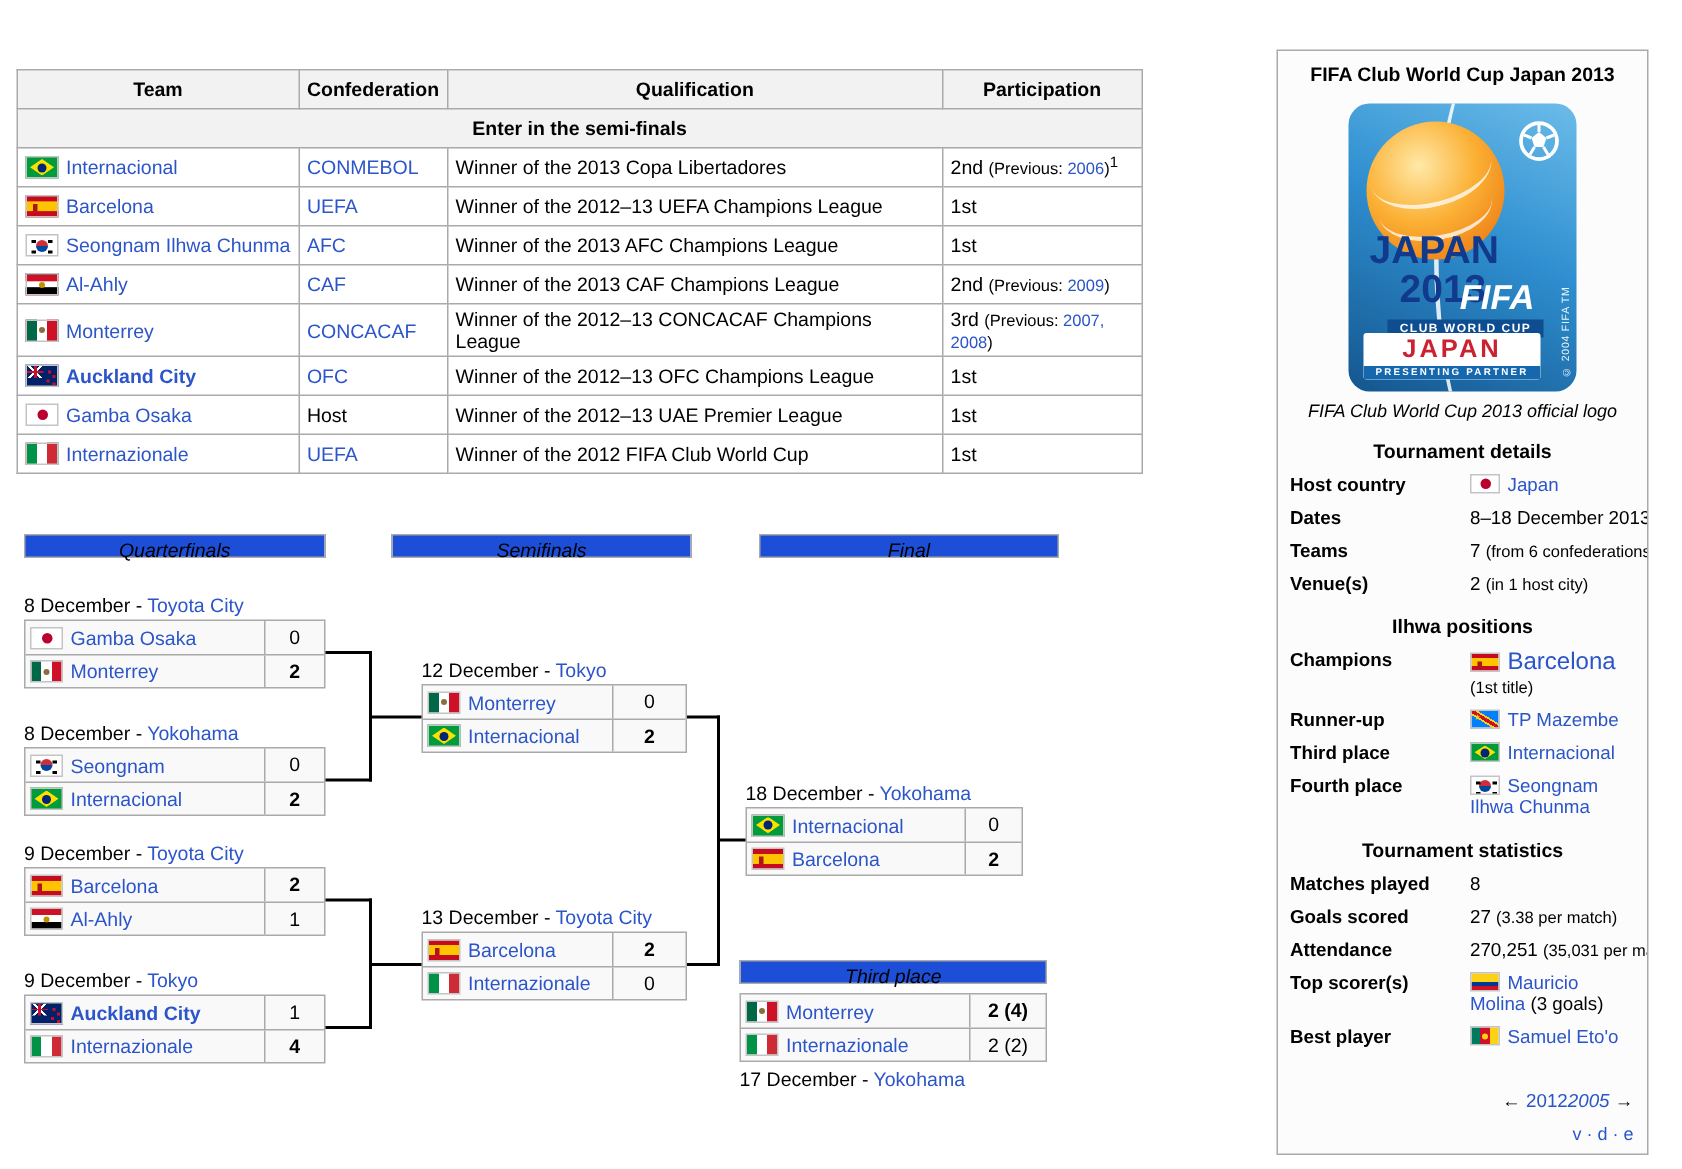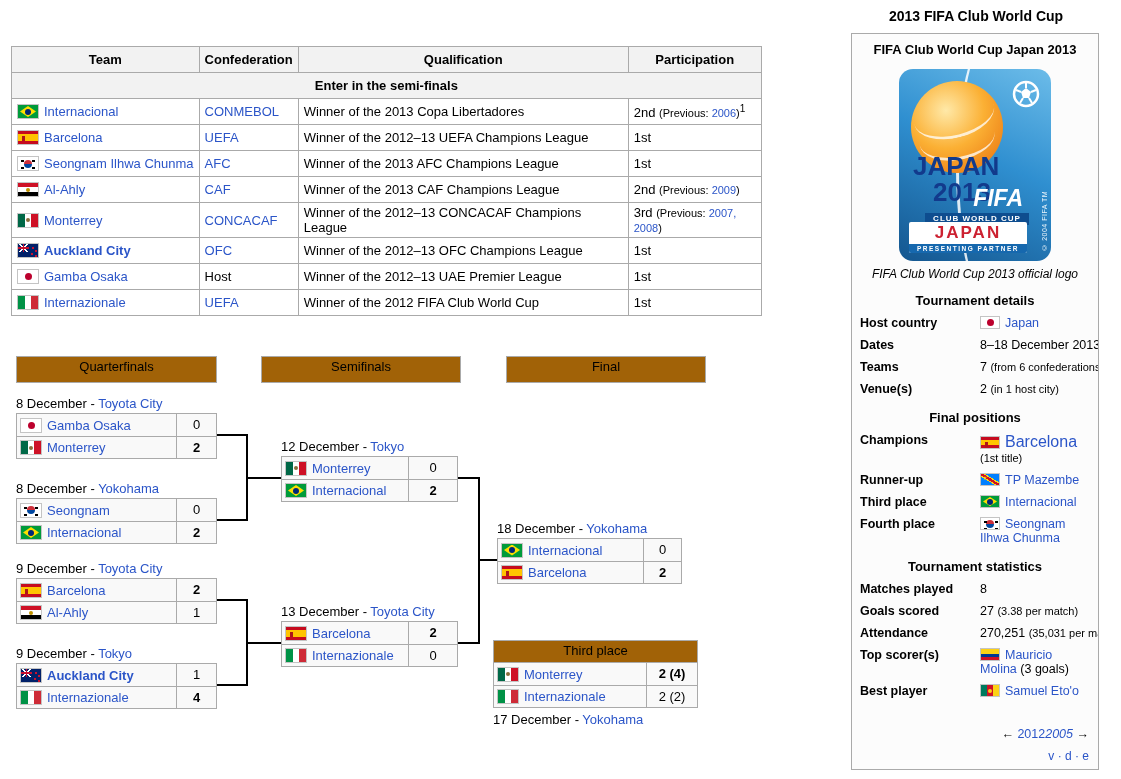--- a/index.html
+++ b/index.html
@@ -55,22 +55,22 @@
   .fl-italy{background:linear-gradient(90deg,#009246 33%,#fff 33%,#fff 67%,#ce2b37 67%);}
   .fl-drc{background:linear-gradient(to top right,#007fff 0%,#007fff 38%,#f7d618 38%,#f7d618 44%,
       #ce1021 44%,#ce1021 56%,#f7d618 56%,#f7d618 62%,#007fff 62%);}
   .fl-drc::before{content:"";position:absolute;left:2px;top:2px;width:4px;height:4px;background:#f7d618;
       clip-path:polygon(50% 0,63% 38%,100% 38%,69% 59%,82% 100%,50% 75%,18% 100%,31% 59%,0 38%,37% 38%);}
   .fl-colombia{background:linear-gradient(180deg,#fcd116 50%,#003893 50%,#003893 75%,#ce1126 75%);}
   .fl-cameroon{background:linear-gradient(90deg,#007a5e 33%,#ce1126 33%,#ce1126 67%,#fcd116 67%);}
   .fl-cameroon::before{content:"";position:absolute;left:50%;top:50%;width:4px;height:4px;margin:-2px 0 0 -2px;
       background:#fcd116;border-radius:50%;}
   
-  .round-header{position:absolute;height:27px;line-height:20px;border:1px solid #aaa;background:#a16207;
-      text-align:center;font-size:13px;box-sizing:border-box;}
+  .round-header{position:absolute;height:16px;line-height:20px;border:1px solid #aaa;background:#1d4ed8;
+      text-align:center;font-size:13px;box-sizing:border-box;font-style:italic;}
   .match{position:absolute;}
   .match-date{height:16px;line-height:16px;font-size:13px;margin-bottom:1px;white-space:nowrap;}
   .mtable{border:1px solid #aaa;background:#f9f9f9;}
   .mrow{display:flex;height:22px;line-height:21px;box-sizing:border-box;}
   .mrow + .mrow{border-top:1px solid #aaa;}
   .mrow .team{flex:1;padding:0 3px;display:flex;align-items:center;border-right:1px solid #aaa;
       overflow:hidden;white-space:nowrap;}
   .mrow .score{width:39px;text-align:center;flex:none;}
   .match.sf .score{width:48px;}
   .match.final .score{width:37px;}
@@ -359,21 +359,20 @@
   <div class="line" style="left:248px;top:477px;width:33px;height:2px"></div>
   <div class="line" style="left:217px;top:599px;width:31px;height:2px"></div>
   <div class="line" style="left:217px;top:684px;width:31px;height:2px"></div>
   <div class="line" style="left:246px;top:599px;width:2px;height:87px"></div>
   <div class="line" style="left:248px;top:642px;width:33px;height:2px"></div>
   <div class="line" style="left:458px;top:477px;width:22px;height:2px"></div>
   <div class="line" style="left:458px;top:642px;width:22px;height:2px"></div>
   <div class="line" style="left:478px;top:477px;width:2px;height:167px"></div>
   <div class="line" style="left:480px;top:559px;width:17px;height:2px"></div>
 
-  <div class="ibox-title">2013 FIFA Club World Cup</div>
   <div class="ibox">
     <div class="ib-sub">FIFA Club World Cup Japan 2013</div>
 
     <div class="logo-wrap">
       <div class="logo-curve"></div>
       <div class="logo-ball"></div>
       <div class="swirl s1"></div>
       <div class="swirl s2"></div>
       <svg class="soccer" width="30" height="30" viewBox="0 0 30 30">
         <circle cx="15" cy="15" r="12" fill="none" stroke="#fff" stroke-width="2.5"></circle>
@@ -407,21 +406,21 @@
     </div>
     <div class="ib-row">
       <div class="lab">Teams</div>
       <div class="val nowrap"><span>7 </span><span class="note">(from 6 confederations)</span></div>
     </div>
     <div class="ib-row">
       <div class="lab">Venue(s)</div>
       <div class="val nowrap"><span>2 </span><span class="note">(in 1 host city)</span></div>
     </div>
 
-    <div class="ib-sec">Final positions</div>
+    <div class="ib-sec">Ilhwa positions</div>
     <div class="ib-row">
       <div class="lab">Champions</div>
       <div class="val"><span class="fl fl-sm fl-spain"></span><a class="champ">Barcelona</a><br><span class="note">(1st title)</span></div>
     </div>
     <div class="ib-row">
       <div class="lab">Runner-up</div>
       <div class="val"><span class="fl fl-sm fl-drc"></span><a>TP Mazembe</a></div>
     </div>
     <div class="ib-row">
       <div class="lab">Third place</div>

